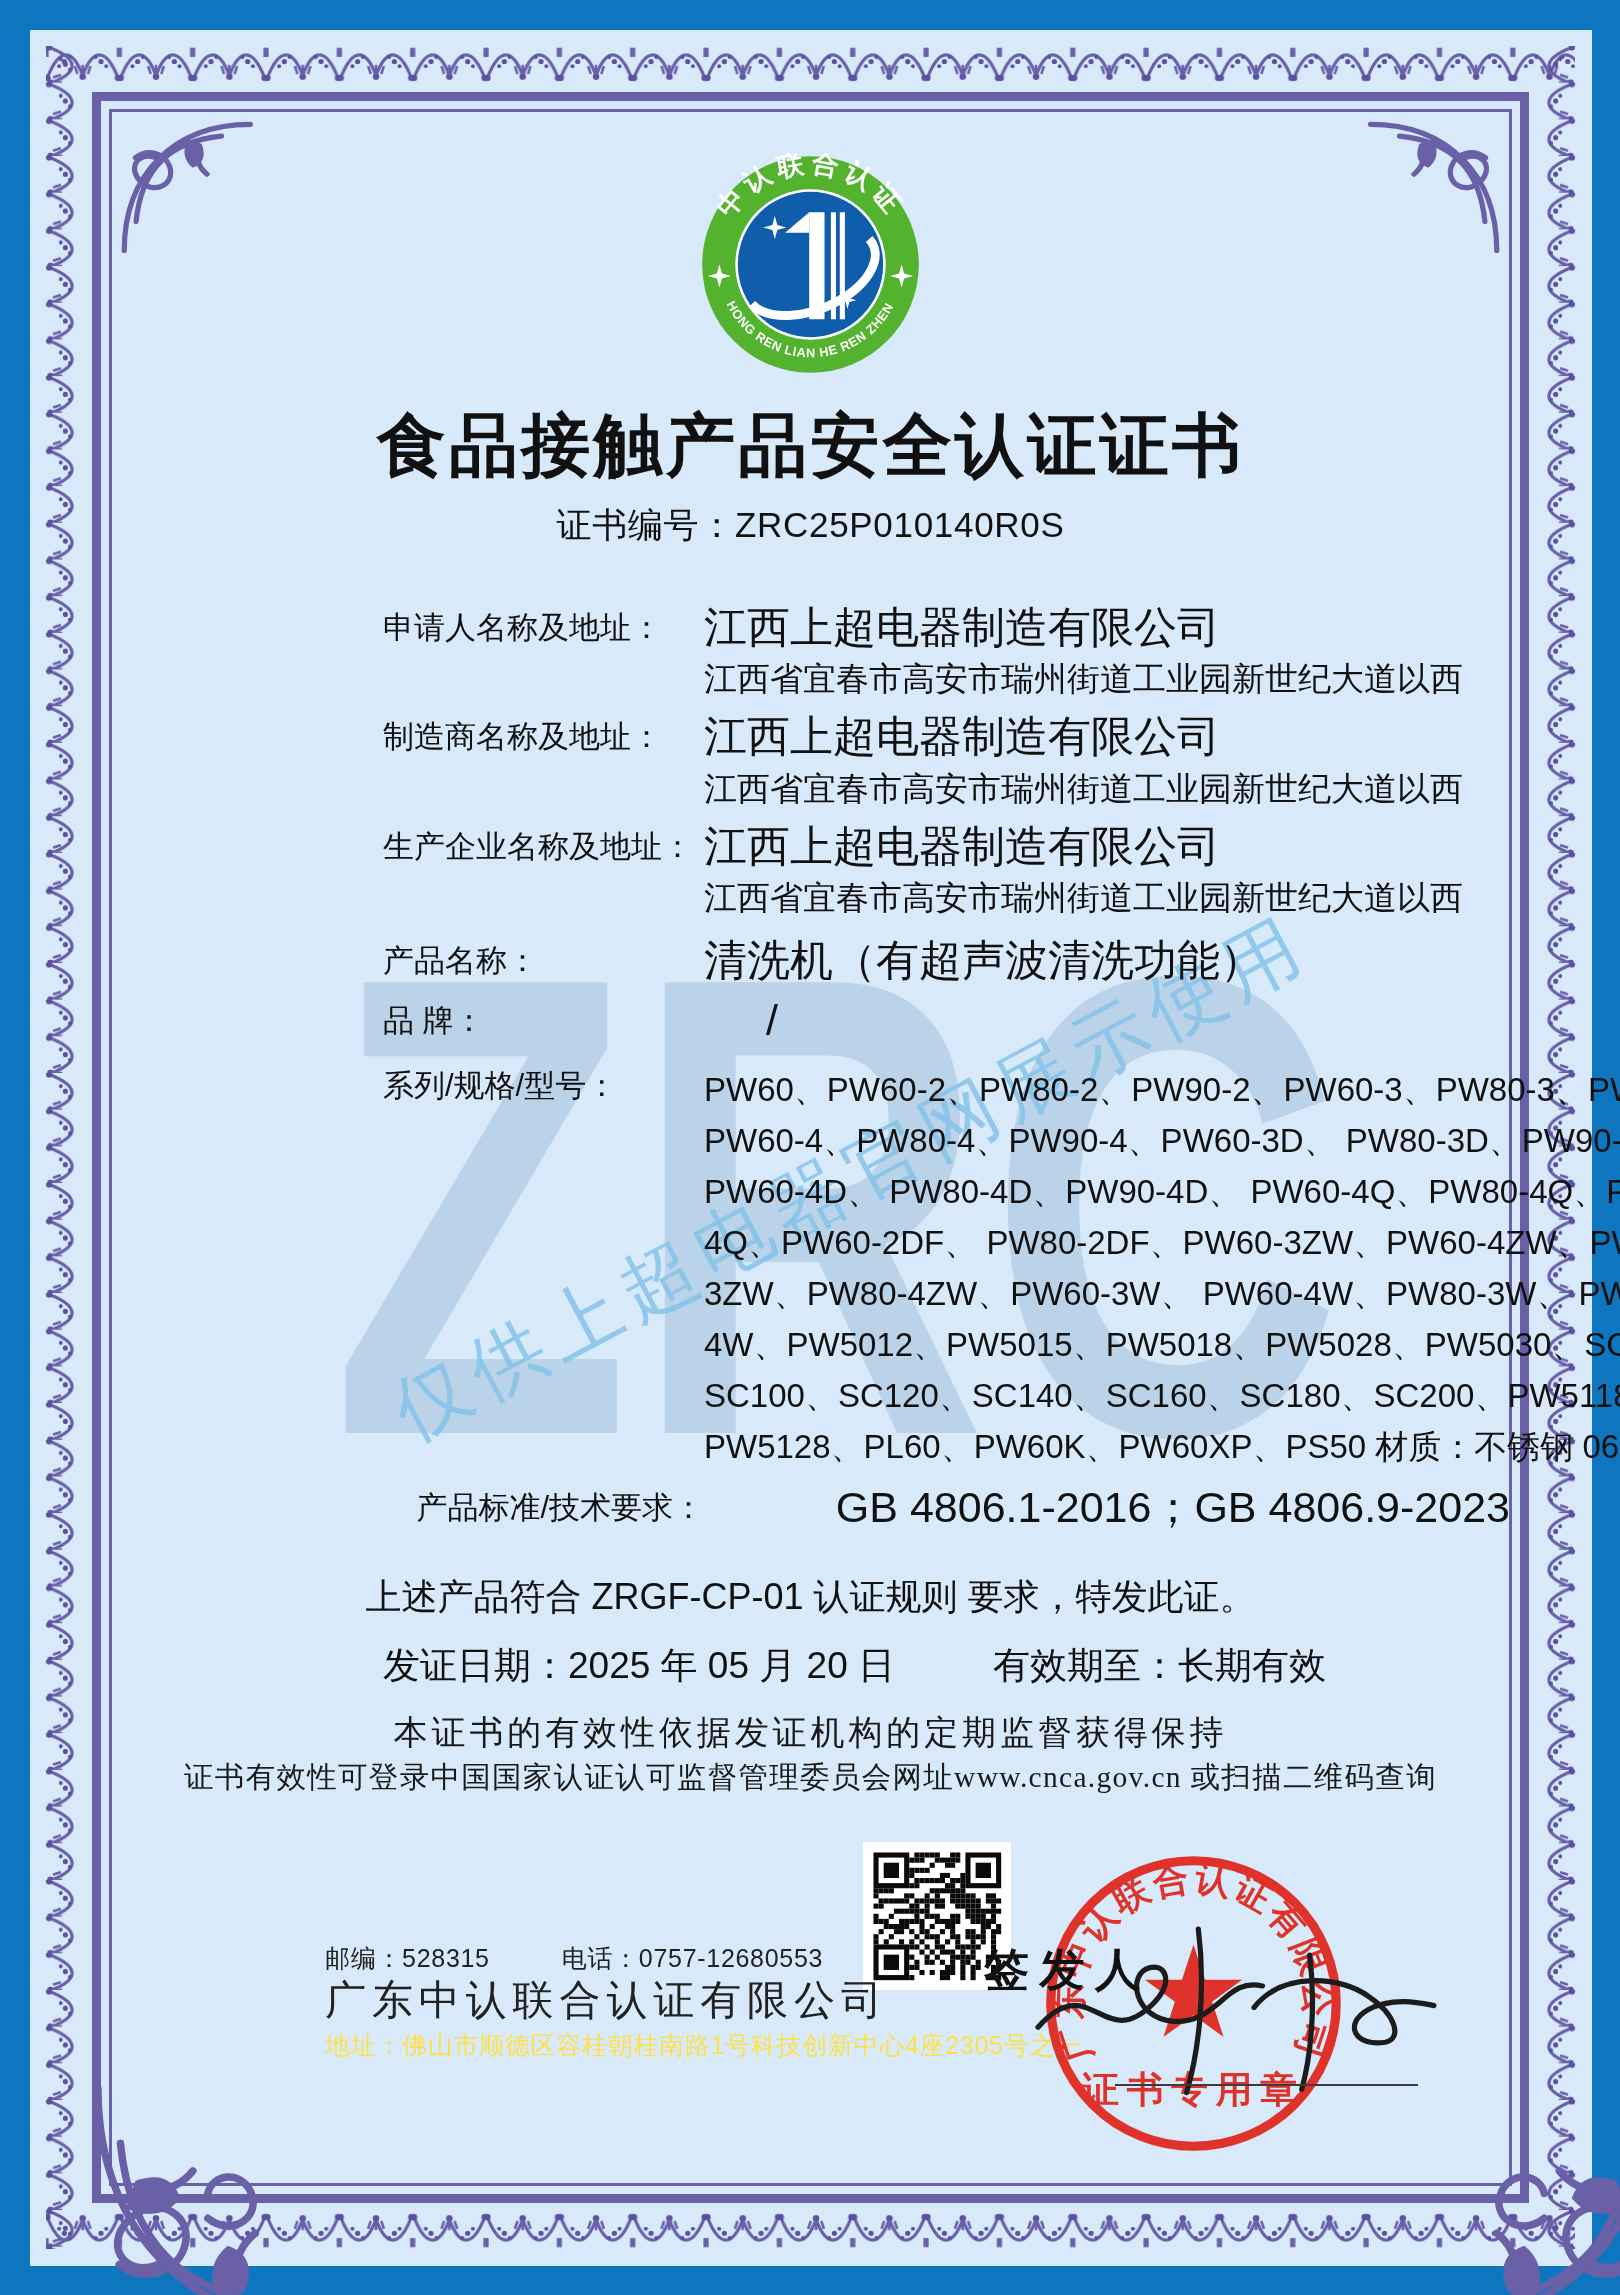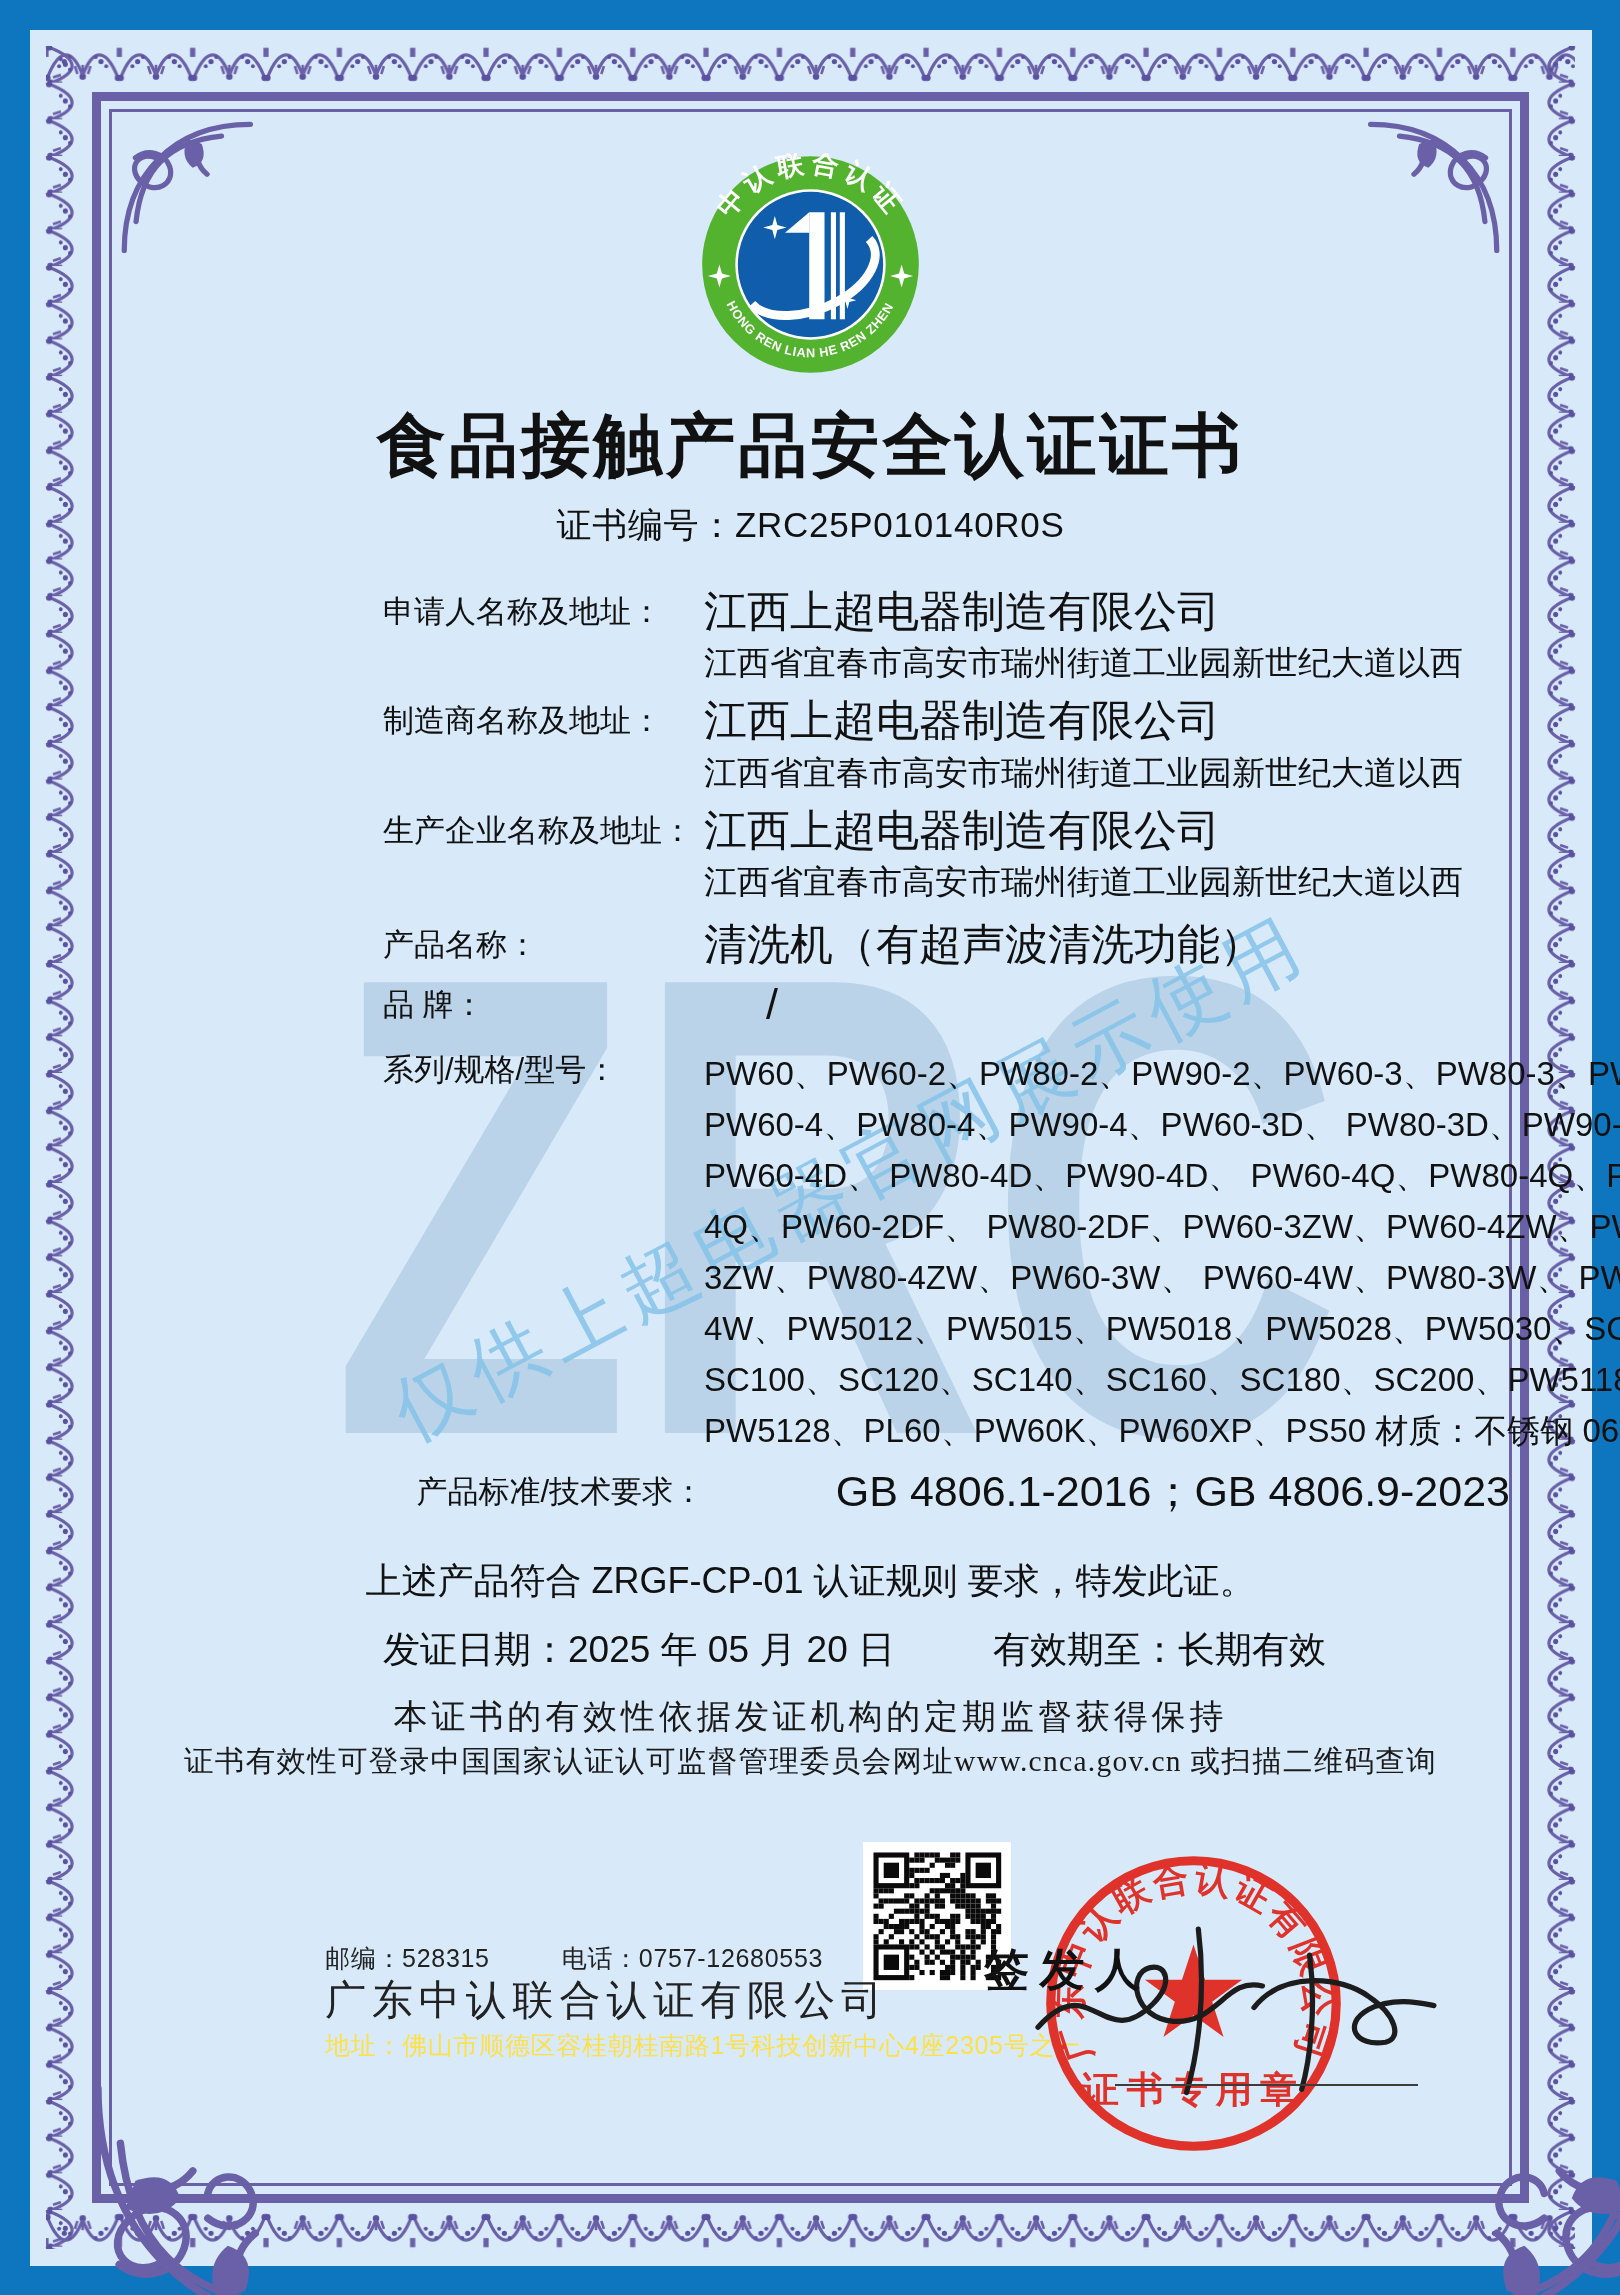--- a/index.html
+++ b/index.html
@@ -30,21 +30,21 @@
           white-space:nowrap;user-select:none;}
   .wm-diag{position:absolute;left:851px;top:1179px;z-index:1;white-space:nowrap;
            font-size:76px;letter-spacing:9.2px;color:#86c3e9;opacity:0.85;
            transform:translate(-50%,-50%) rotate(-28deg);user-select:none;}
   
   .content{position:absolute;left:111px;right:111px;top:128px;z-index:2;}
   .logo-wrap{margin:25px auto 0;width:223px;height:223px;}
   .title{margin-top:31px;text-align:center;font-size:69px;line-height:1.12;
          font-weight:bold;letter-spacing:3.3px;}
   .certno{margin-top:21px;text-align:center;font-size:35px;line-height:1.15;letter-spacing:0.7px;}
-  .fields{margin-top:44px;padding-left:272px;}
+  .fields{margin-top:60px;padding-left:272px;}
   .frow{display:grid;grid-template-columns:321px 1fr;align-items:start;}
   .flabel{font-size:31px;line-height:43px;white-space:nowrap;}
   .fvalue{font-size:43px;line-height:43px;white-space:nowrap;}
   .faddr{font-size:33px;line-height:42px;margin-top:9.2px;padding-left:321px;white-space:nowrap;}
   .mt24{margin-top:15.7px;} .mt30{margin-top:19.6px;} .mt26{margin-top:17px;} .mt34{margin-top:22px;}
   .mt18{margin-top:11.8px;} .mt22{margin-top:14.4px;text-align:right;}
   .pad45{padding-left:29.5px;} .pad95{padding-left:62px;}
   .model-lines{font-size:33px;line-height:51px;white-space:nowrap;}
   .statement{margin-top:46px;text-align:center;font-size:36px;line-height:1.2;}
   .dateline{margin-top:26px;padding-left:272px;font-size:37px;line-height:1.15;display:flex;}

